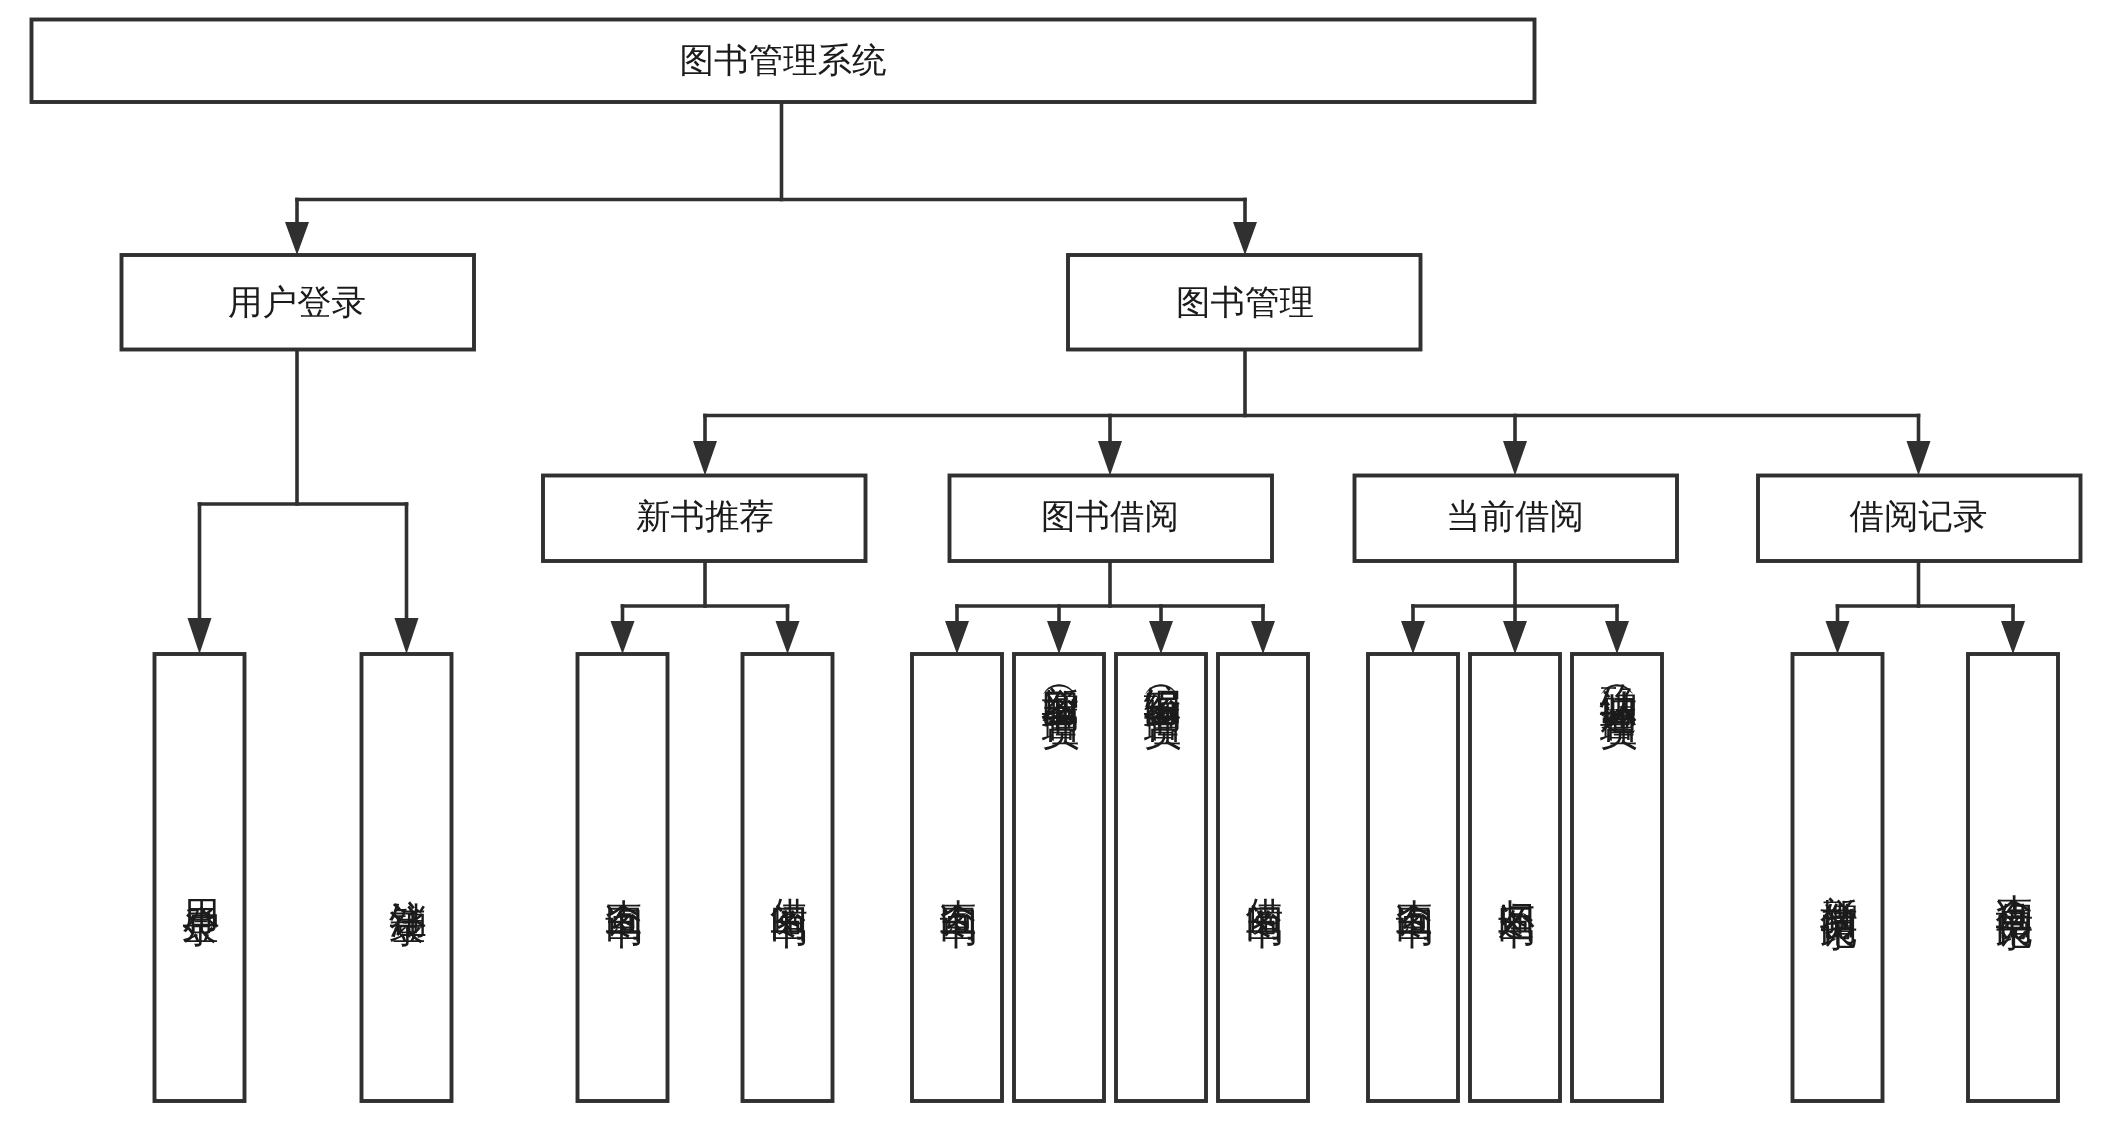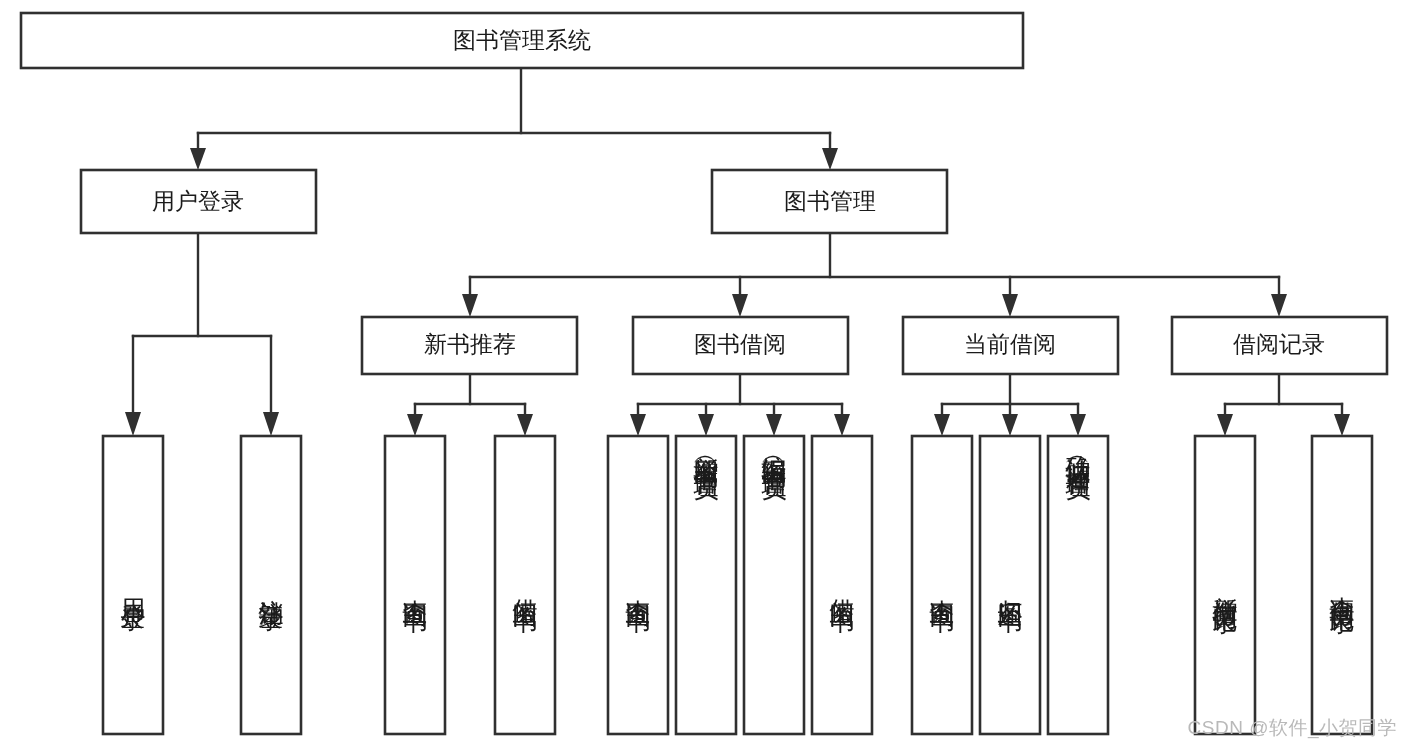--- a/index.html
+++ b/index.html
@@ -244,14 +244,13 @@
     <span class="vlabel">确认归还（管理员）</span>
   </div>
 
   <div class="vlabel-wrap" style="left:1195px;top:436px;width:60px;height:298px;">
     <span class="vlabel">新增借阅记录</span>
   </div>
   <div class="vlabel-wrap" style="left:1312px;top:436px;width:60px;height:298px;">
     <span class="vlabel">查询借阅记录</span>
   </div>
 
-  <div class="watermark">CSDN @软件_小贺同学</div>
 </div>
 
 </body></html>

